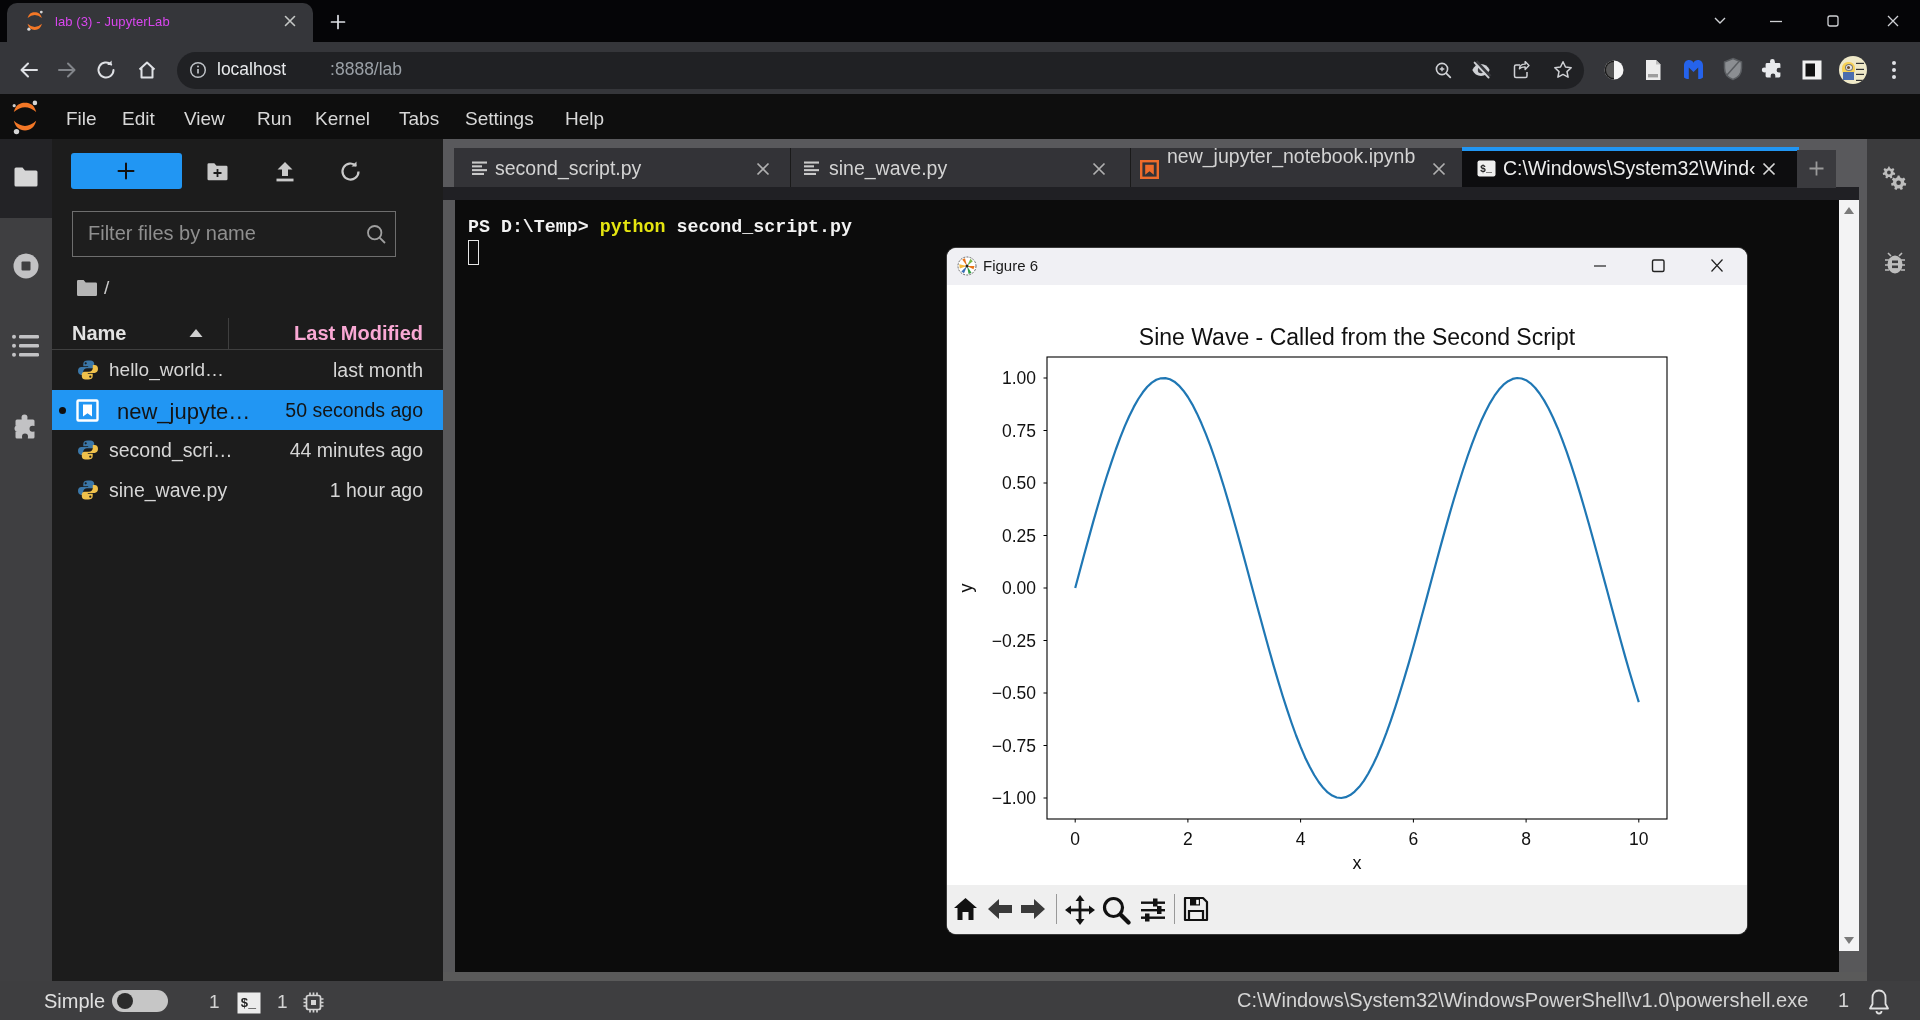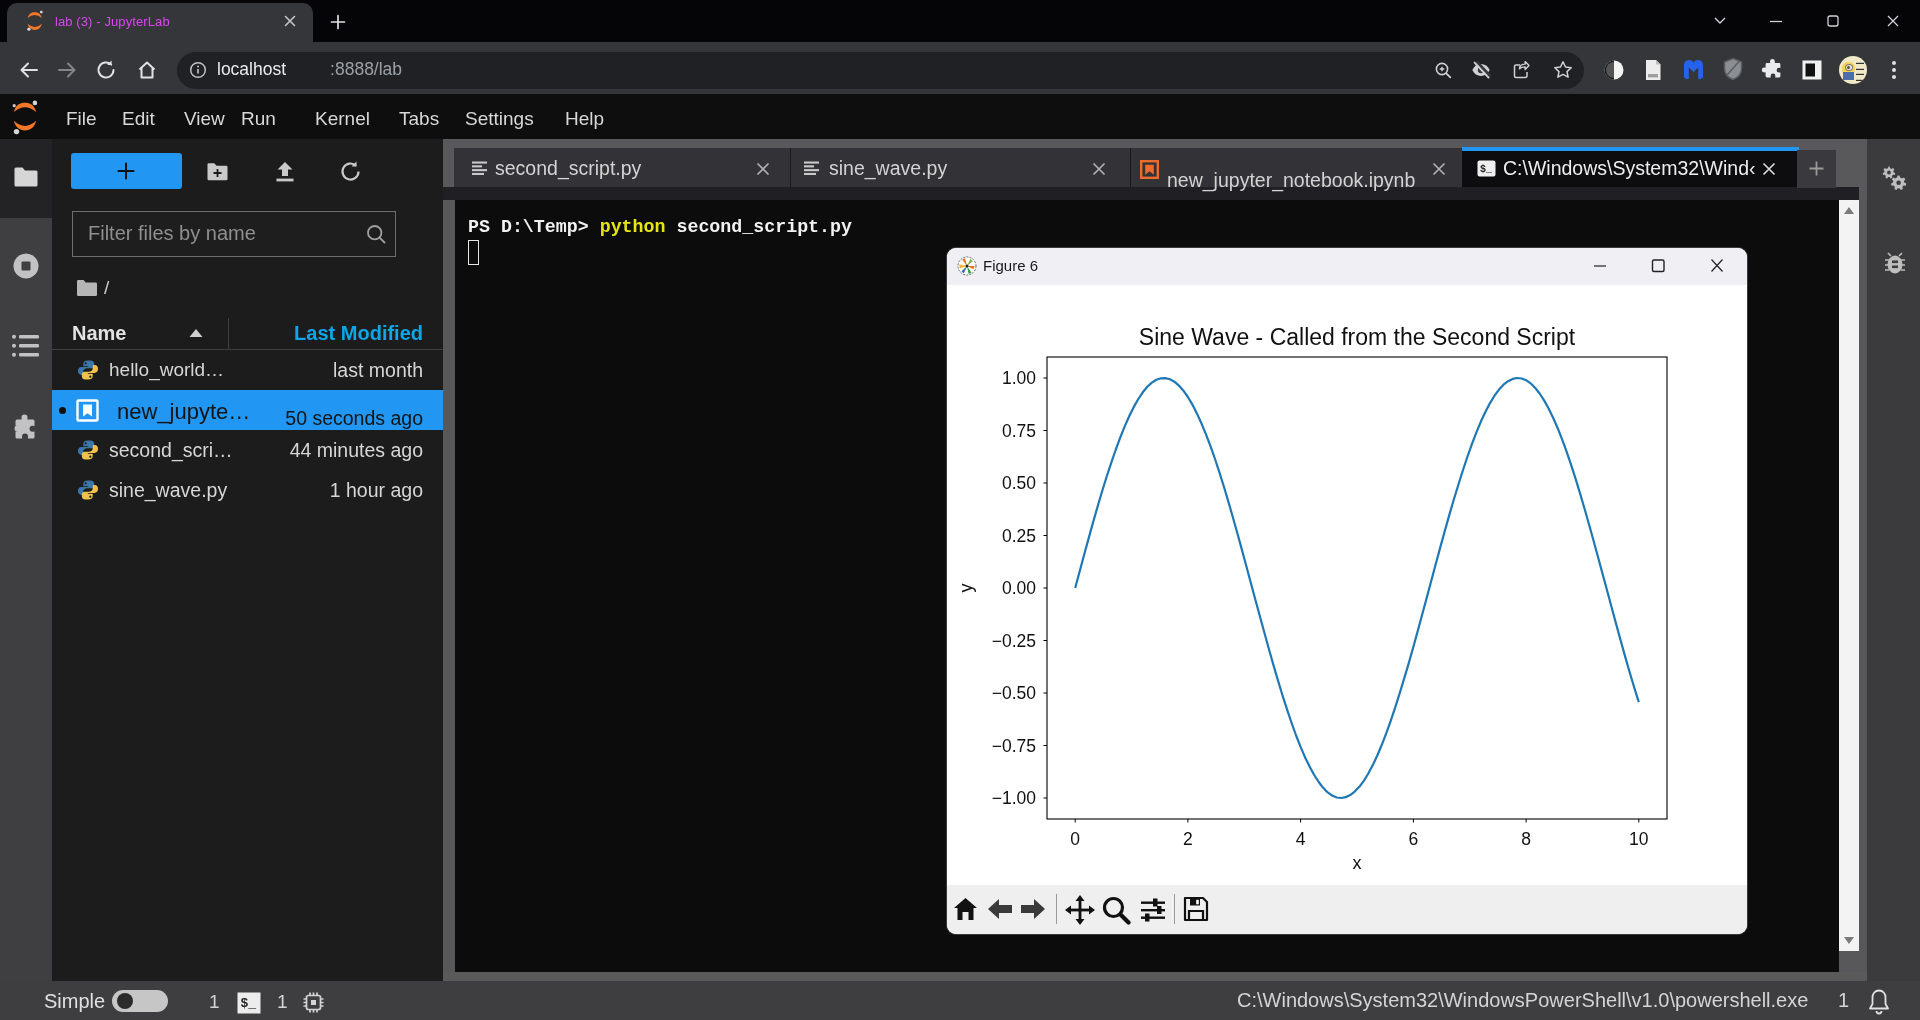--- a/index.html
+++ b/index.html
@@ -126,21 +126,21 @@
  <circle cx="3.2" cy="6.7" r="1.6" fill="#cccccc"></circle>
  <circle cx="23.9" cy="3.9" r="2.3" fill="#d6d6d6"></circle>
  <circle cx="5.5" cy="32.6" r="2.7" fill="#d6d6d6"></circle>
  <path d="M2.8 13 C4.5 6.3 8.5 3.8 14 3.8 C19.5 3.8 23.5 6.3 25.2 13 Q14 3.6 2.8 13 Z" fill="#f37726"></path>
  <path d="M2.8 21.8 C4.5 28.5 8.5 31.4 14 31.4 C19.5 31.4 23.5 28.5 25.2 21.8 Q14 32 2.8 21.8 Z" fill="#f37726"></path>
 </svg>
 <div class="abs" style="left:0;top:108px;width:1920px;height:24px;font-size:19px;color:#d8d8d8;">
 <span class="abs" style="left:66px;">File</span>
 <span class="abs" style="left:122px;">Edit</span>
 <span class="abs" style="left:184px;">View</span>
-<span class="abs" style="left:241px;">Run</span>
+<span class="abs" style="left:257px;">Run</span>
 <span class="abs" style="left:315px;">Kernel</span>
 <span class="abs" style="left:399px;">Tabs</span>
 <span class="abs" style="left:465px;">Settings</span>
 <span class="abs" style="left:565px;">Help</span>
 </div>
 
 <div class="abs" style="left:0;top:139px;width:1920px;height:1px;background:#4a4a4c;"></div>
 
 <div class="abs" style="left:0;top:139px;width:52px;height:842px;background:#3f3f41;"></div>
 <div class="abs" style="left:0;top:139px;width:52px;height:79px;background:#232326;"></div>
@@ -201,37 +201,37 @@
 <svg class="abs" style="left:76px;top:279px;" width="22" height="18" viewBox="0 0 22 18">
     <path d="M1 2.2 A1.2 1.2 0 0 1 2.2 1 H7.6 L9.7 3.5 H19.8 A1.2 1.2 0 0 1 21 4.7 V15.8 A1.2 1.2 0 0 1 19.8 17 H2.2 A1.2 1.2 0 0 1 1 15.8 Z" fill="#b5b5b5"></path>
   </svg>
 <div class="abs" style="left:104px;top:277px;font-size:19px;color:#cccccc;">/</div>
 
 <div class="abs" style="left:72px;top:322px;font-size:20px;font-weight:bold;color:#e2e2e2;">Name</div>
 <svg class="abs" style="left:188px;top:328px;" width="16" height="10" viewBox="0 0 16 10">
     <path d="M8 1 L14.5 9 H1.5 Z" fill="#cfcfcf"></path>
   </svg>
 <div class="abs" style="left:228px;top:318px;width:1px;height:32px;background:#3f3f3f;"></div>
-<div class="abs" style="left:243px;top:322px;width:180px;font-size:20px;font-weight:bold;color:#0ea5e9;text-align:right;">Last Modified</div>
+<div class="abs" style="left:243px;top:322px;width:180px;font-size:20px;font-weight:bold;color:#f9a8d4;text-align:right;">Last Modified</div>
 <div class="abs" style="left:52px;top:349px;width:391px;height:1px;background:#3f3f3f;"></div>
 
 <svg class="abs" style="left:77px;top:359px;" width="22" height="22" viewBox="0 0 22 22">
  <path d="M10.8 1.5 C7.9 1.5 6.3 2.7 6.3 4.8 V7.3 H11.2 V8.1 H4.5 C2.3 8.1 1 9.7 1 12 C1 14.3 2.2 15.9 4.4 15.9 H6.2 V13 C6.2 10.9 8 9.3 10.2 9.3 H14.3 C16 9.3 17.2 8.1 17.2 6.4 V4.8 C17.2 2.8 15.6 1.5 13.7 1.5 Z M8.7 3.2 A1.1 1.1 0 1 1 8.7 5.4 A1.1 1.1 0 0 1 8.7 3.2 Z" fill="#3b77a8"></path>
  <path d="M11.2 20.5 C14.1 20.5 15.7 19.3 15.7 17.2 V14.7 H10.8 V13.9 H17.5 C19.7 13.9 21 12.3 21 10 C21 7.7 19.8 6.1 17.6 6.1 H15.8 V9 C15.8 11.1 14 12.7 11.8 12.7 H7.7 C6 12.7 4.8 13.9 4.8 15.6 V17.2 C4.8 19.2 6.4 20.5 8.3 20.5 Z M13.3 18.8 A1.1 1.1 0 1 1 13.3 16.6 A1.1 1.1 0 0 1 13.3 18.8 Z" fill="#f0c14b"></path>
 </svg>
 <div class="abs" style="left:109px;top:359px;font-size:19px;color:#d6d6d6;">hello_world…</div>
 <div class="abs" style="left:243px;top:359px;width:180px;font-size:19.5px;color:#d6d6d6;text-align:right;">last month</div>
 <div class="abs" style="left:52px;top:390px;width:391px;height:40px;background:#2196f3;"></div>
 <div class="abs" style="left:59px;top:407px;width:7px;height:7px;border-radius:50%;background:#101010;"></div>
 <svg class="abs" style="left:76px;top:399px;" width="23" height="23" viewBox="0 0 23 23">
     <rect x="1.5" y="1.5" width="20" height="20" rx="1" fill="none" stroke="#ffffff" stroke-width="2.4"></rect>
     <path d="M7 5.5 H16 V17.5 L11.5 14.2 L7 17.5 Z" fill="#ffffff"></path>
   </svg>
 <div class="abs" style="left:93px;top:399px;font-size:22px;color:#141414;margin-left:24px;">new_jupyte…</div>
-<div class="abs" style="left:243px;top:399px;width:180px;font-size:19.5px;color:#141414;text-align:right;margin-top:8px;">50 seconds ago</div>
+<div class="abs" style="left:243px;top:399px;width:180px;font-size:19.5px;color:#141414;text-align:right;">50 seconds ago</div>
 <svg class="abs" style="left:77px;top:439px;" width="22" height="22" viewBox="0 0 22 22">
  <path d="M10.8 1.5 C7.9 1.5 6.3 2.7 6.3 4.8 V7.3 H11.2 V8.1 H4.5 C2.3 8.1 1 9.7 1 12 C1 14.3 2.2 15.9 4.4 15.9 H6.2 V13 C6.2 10.9 8 9.3 10.2 9.3 H14.3 C16 9.3 17.2 8.1 17.2 6.4 V4.8 C17.2 2.8 15.6 1.5 13.7 1.5 Z M8.7 3.2 A1.1 1.1 0 1 1 8.7 5.4 A1.1 1.1 0 0 1 8.7 3.2 Z" fill="#3b77a8"></path>
  <path d="M11.2 20.5 C14.1 20.5 15.7 19.3 15.7 17.2 V14.7 H10.8 V13.9 H17.5 C19.7 13.9 21 12.3 21 10 C21 7.7 19.8 6.1 17.6 6.1 H15.8 V9 C15.8 11.1 14 12.7 11.8 12.7 H7.7 C6 12.7 4.8 13.9 4.8 15.6 V17.2 C4.8 19.2 6.4 20.5 8.3 20.5 Z M13.3 18.8 A1.1 1.1 0 1 1 13.3 16.6 A1.1 1.1 0 0 1 13.3 18.8 Z" fill="#f0c14b"></path>
 </svg>
 <div class="abs" style="left:109px;top:439px;font-size:19.5px;color:#d6d6d6;">second_scri…</div>
 <div class="abs" style="left:243px;top:439px;width:180px;font-size:19.5px;color:#d6d6d6;text-align:right;">44 minutes ago</div>
 <svg class="abs" style="left:77px;top:479px;" width="22" height="22" viewBox="0 0 22 22">
  <path d="M10.8 1.5 C7.9 1.5 6.3 2.7 6.3 4.8 V7.3 H11.2 V8.1 H4.5 C2.3 8.1 1 9.7 1 12 C1 14.3 2.2 15.9 4.4 15.9 H6.2 V13 C6.2 10.9 8 9.3 10.2 9.3 H14.3 C16 9.3 17.2 8.1 17.2 6.4 V4.8 C17.2 2.8 15.6 1.5 13.7 1.5 Z M8.7 3.2 A1.1 1.1 0 1 1 8.7 5.4 A1.1 1.1 0 0 1 8.7 3.2 Z" fill="#3b77a8"></path>
  <path d="M11.2 20.5 C14.1 20.5 15.7 19.3 15.7 17.2 V14.7 H10.8 V13.9 H17.5 C19.7 13.9 21 12.3 21 10 C21 7.7 19.8 6.1 17.6 6.1 H15.8 V9 C15.8 11.1 14 12.7 11.8 12.7 H7.7 C6 12.7 4.8 13.9 4.8 15.6 V17.2 C4.8 19.2 6.4 20.5 8.3 20.5 Z M13.3 18.8 A1.1 1.1 0 1 1 13.3 16.6 A1.1 1.1 0 0 1 13.3 18.8 Z" fill="#f0c14b"></path>
 </svg>
@@ -267,21 +267,21 @@
 <div class="abs" style="left:829px;top:157px;font-size:19.5px;color:#d3d3d3;">sine_wave.py</div>
 <svg class="abs" style="left:1091px;top:161px;" width="16" height="16" viewBox="0 0 16 16">
     <path d="M2.5 2.5 L13.5 13.5 M13.5 2.5 L2.5 13.5" stroke="#b0b0b0" stroke-width="1.7"></path>
   </svg>
 
 <div class="abs" style="left:1131px;top:148px;width:330.5px;height:39px;background:#333337;"></div>
 <svg class="abs" style="left:1140px;top:160px;" width="19" height="19" viewBox="0 0 19 19">
     <rect x="1.2" y="1.2" width="16.6" height="16.6" fill="none" stroke="#ee6c2b" stroke-width="2.4"></rect>
     <path d="M5.2 4.8 H13.8 V14.8 L9.5 11.2 L5.2 14.8 Z" fill="#ee6c2b"></path>
   </svg>
-<div class="abs" style="left:1167px;top:169px;font-size:19.5px;color:#d3d3d3;">new_jupyter_notebook.ipynb</div>
+<div class="abs" style="left:1167px;top:145px;font-size:19.5px;color:#d3d3d3;">new_jupyter_notebook.ipynb</div>
 <svg class="abs" style="left:1431px;top:161px;" width="16" height="16" viewBox="0 0 16 16">
     <path d="M2.5 2.5 L13.5 13.5 M13.5 2.5 L2.5 13.5" stroke="#b0b0b0" stroke-width="1.7"></path>
   </svg>
 
 <div class="abs" style="left:1461.5px;top:148px;width:337.5px;height:39px;background:#0d0d0f;"></div>
 <div class="abs" style="left:1461.5px;top:146.5px;width:337.5px;height:4px;background:#2196f3;"></div>
 <svg class="abs" style="left:1477px;top:160px;" width="19" height="17" viewBox="0 0 19 17">
     <rect x="0.5" y="0.5" width="18" height="16" rx="2" fill="#efefef"></rect>
     <text x="3" y="12" font-family="Liberation Mono, monospace" font-size="10" font-weight="bold" fill="#222">$_</text>
   </svg>

